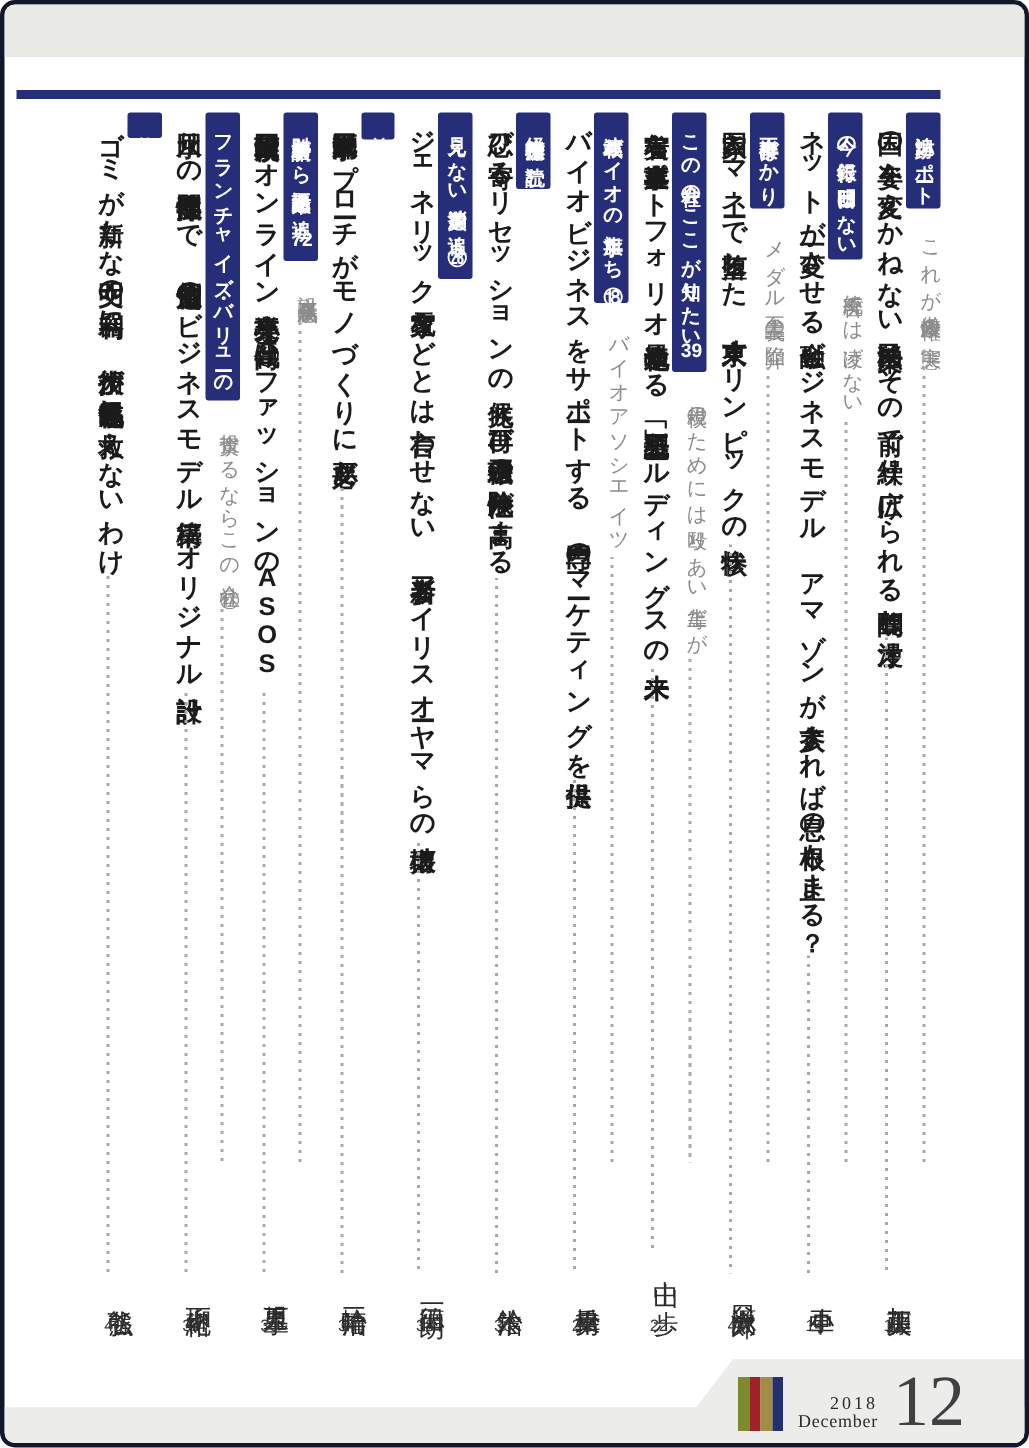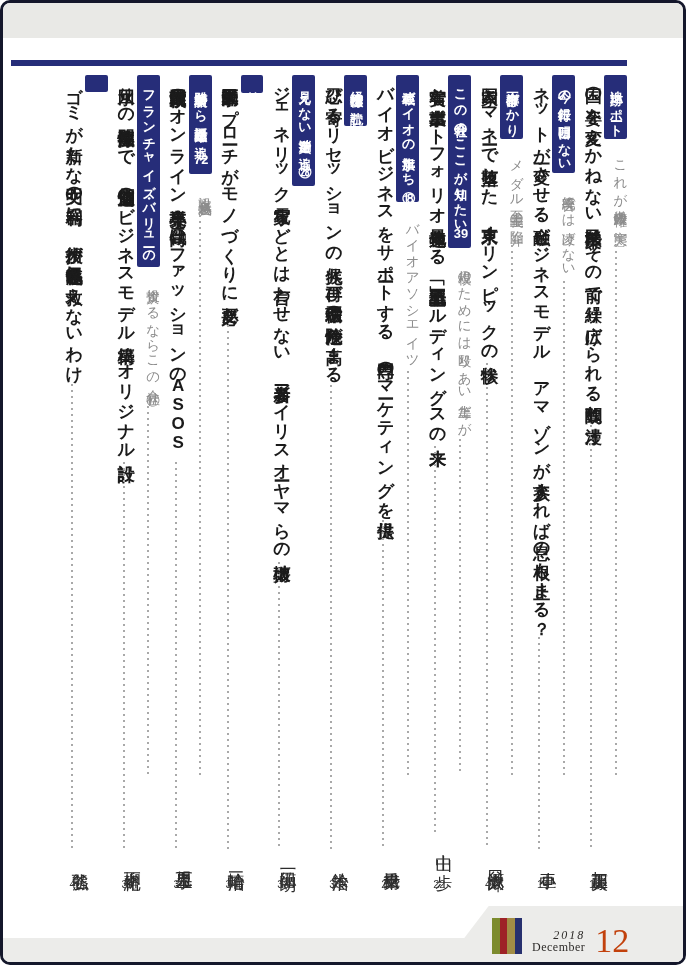--- a/index.html
+++ b/index.html
@@ -80,25 +80,25 @@
   }
   .publisher-logo{display:flex;width:30px;height:36px;margin-bottom:2px;}
   .publisher-logo div{flex:1 1 0;}
   .bar1{background:#7c8b2e;} .bar2{background:#9e2227;}
   .bar3{background:#a28d45;} .bar4{background:#27306e;}
   .date-group{
     display:flex;flex-direction:column;align-items:flex-end;
     font-family:"Liberation Serif","DejaVu Serif",serif;color:#2c2a28;
     margin-bottom:2px;
   }
-  .issue-year{font-size:12px;letter-spacing:2px;line-height:1;font-style:italic;}
+  .issue-year{font-size:12px;letter-spacing:2px;line-height:1;}
   .issue-month{font-size:12px;letter-spacing:0.5px;line-height:1.1;}
   .issue-number{
     font-family:"Liberation Serif","DejaVu Serif",serif;
-    font-size:34px;line-height:0.85;color:#c2410c;
+    font-size:48px;line-height:0.85;color:#404040;
   }
 </style>
 </head>
 <body>
 
 <div class="page-frame">
 
   <div class="top-band"></div>
   <div class="title-rule"></div>
 

